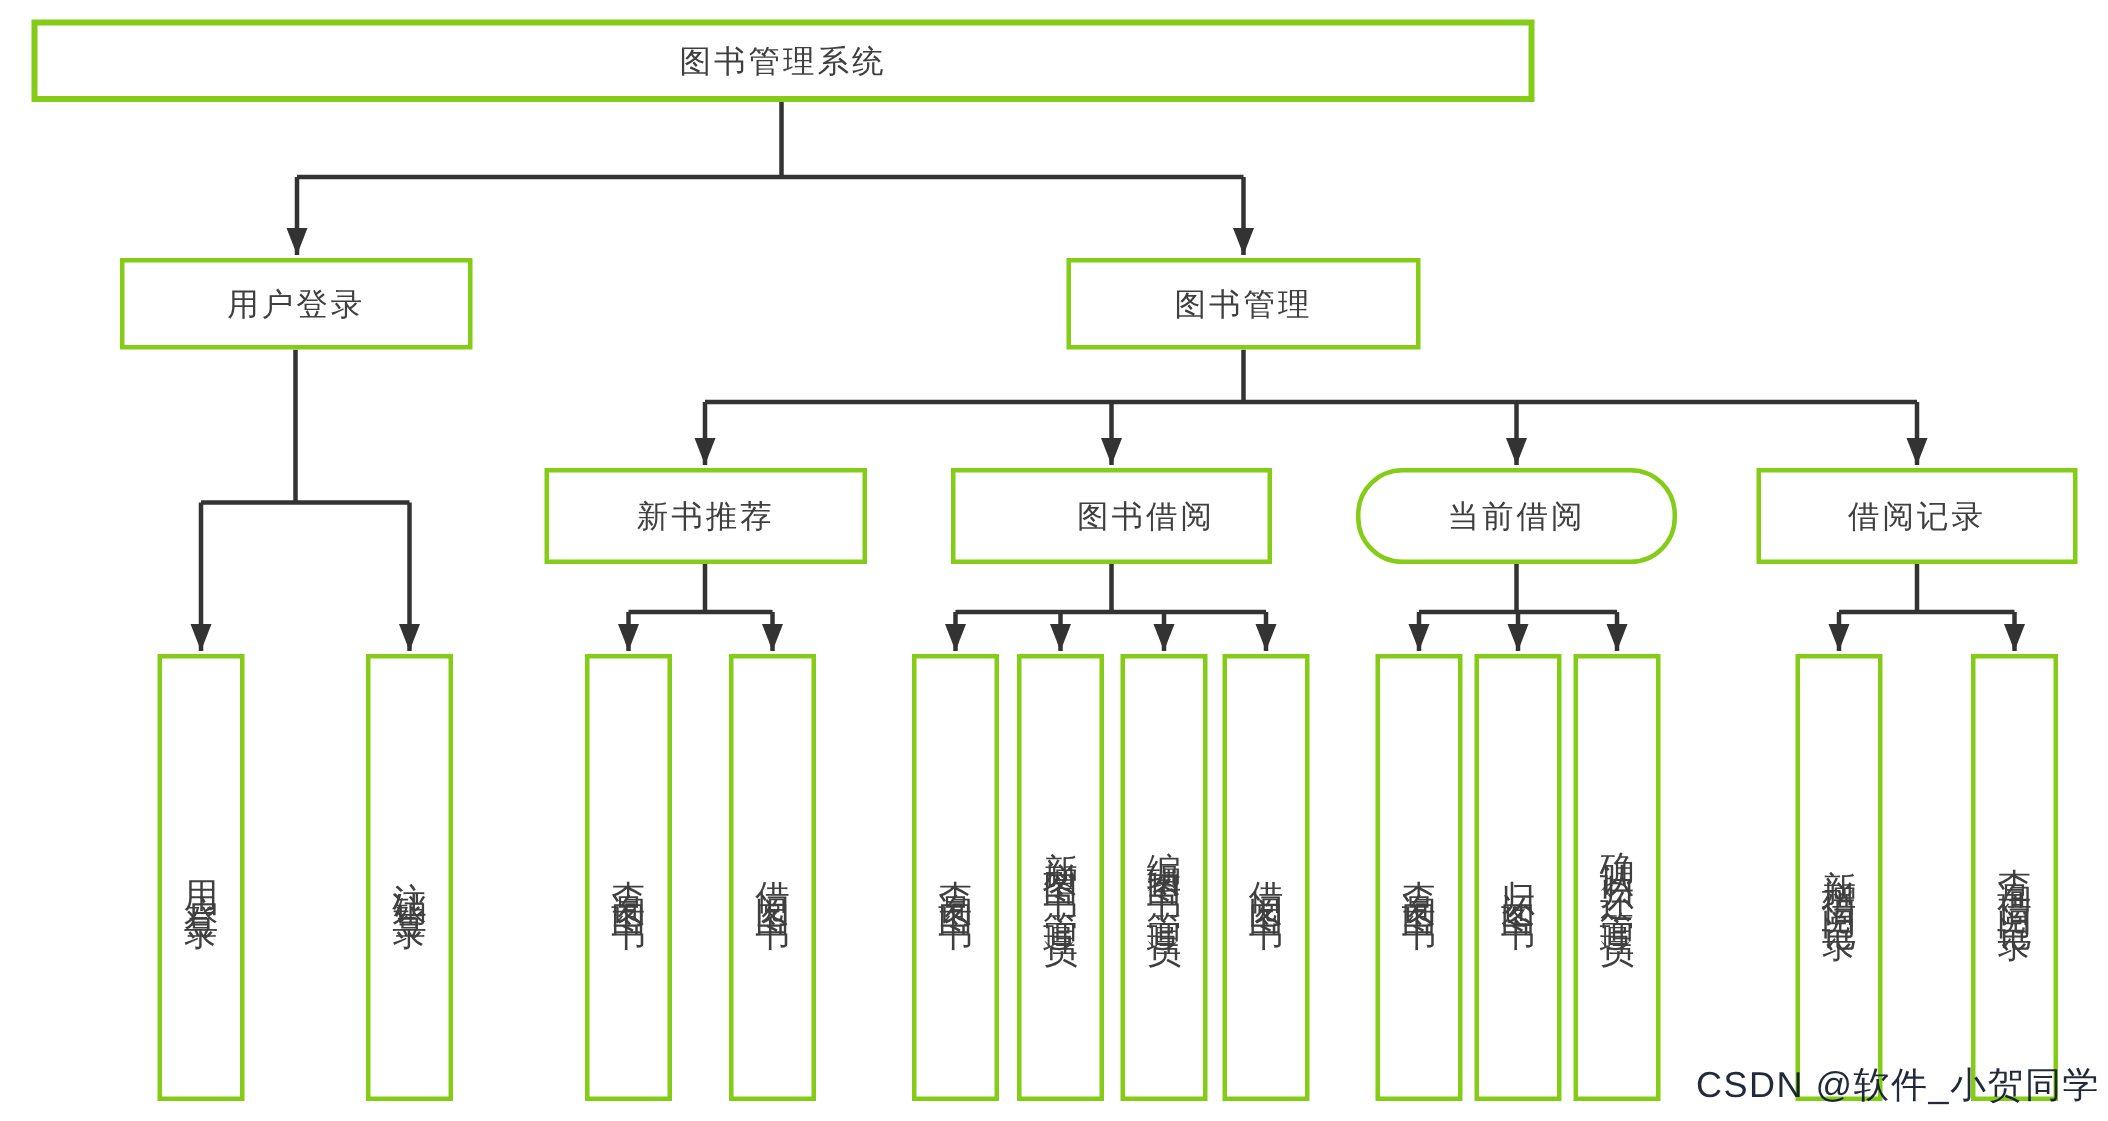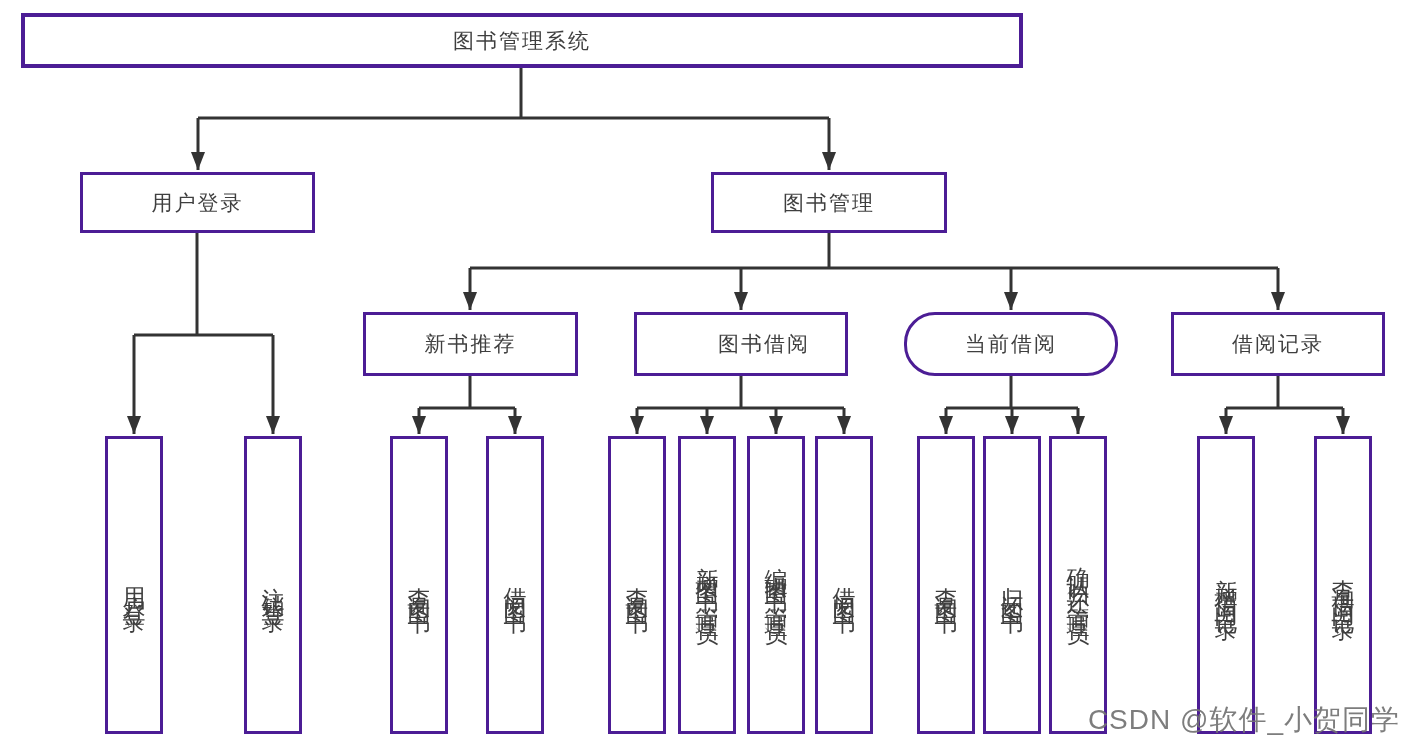--- a/index.html
+++ b/index.html
@@ -19,21 +19,21 @@
     position: absolute;
     left: 0; top: 0;
     width: 1405px;
     height: 747px;
     z-index: 0;
   }
   .box {
     position: absolute;
     box-sizing: border-box;
     background: #ffffff;
-    border: 3px solid #4c1d95;
+    border: 3px solid #84cc16;
     display: flex;
     align-items: center;
     justify-content: center;
     color: #3f3f3f;
     z-index: 1;
   }
   .hbox span {
     font-size: 21px;
     letter-spacing: 2px;
     white-space: nowrap;
@@ -70,22 +70,22 @@
   #lf-bor-b    { left: 815px; }
   #lf-cur-q    { left: 917px; }
   #lf-cur-r    { left: 983px; }
   #lf-cur-c    { left: 1049px; }
   #lf-rcd-a    { left: 1197px; }
   #lf-rcd-q    { left: 1314px; }
   .watermark {
     position: absolute;
     right: 5px;
     bottom: 8px;
-    font-size: 28px;
-    color: #737373;
+    font-size: 24px;
+    color: #0f172a;
     opacity: 0.92;
     letter-spacing: 1px;
     z-index: 2;
     white-space: nowrap;
   }
 </style>
 </head>
 <body>
 
 <div class="canvas">

